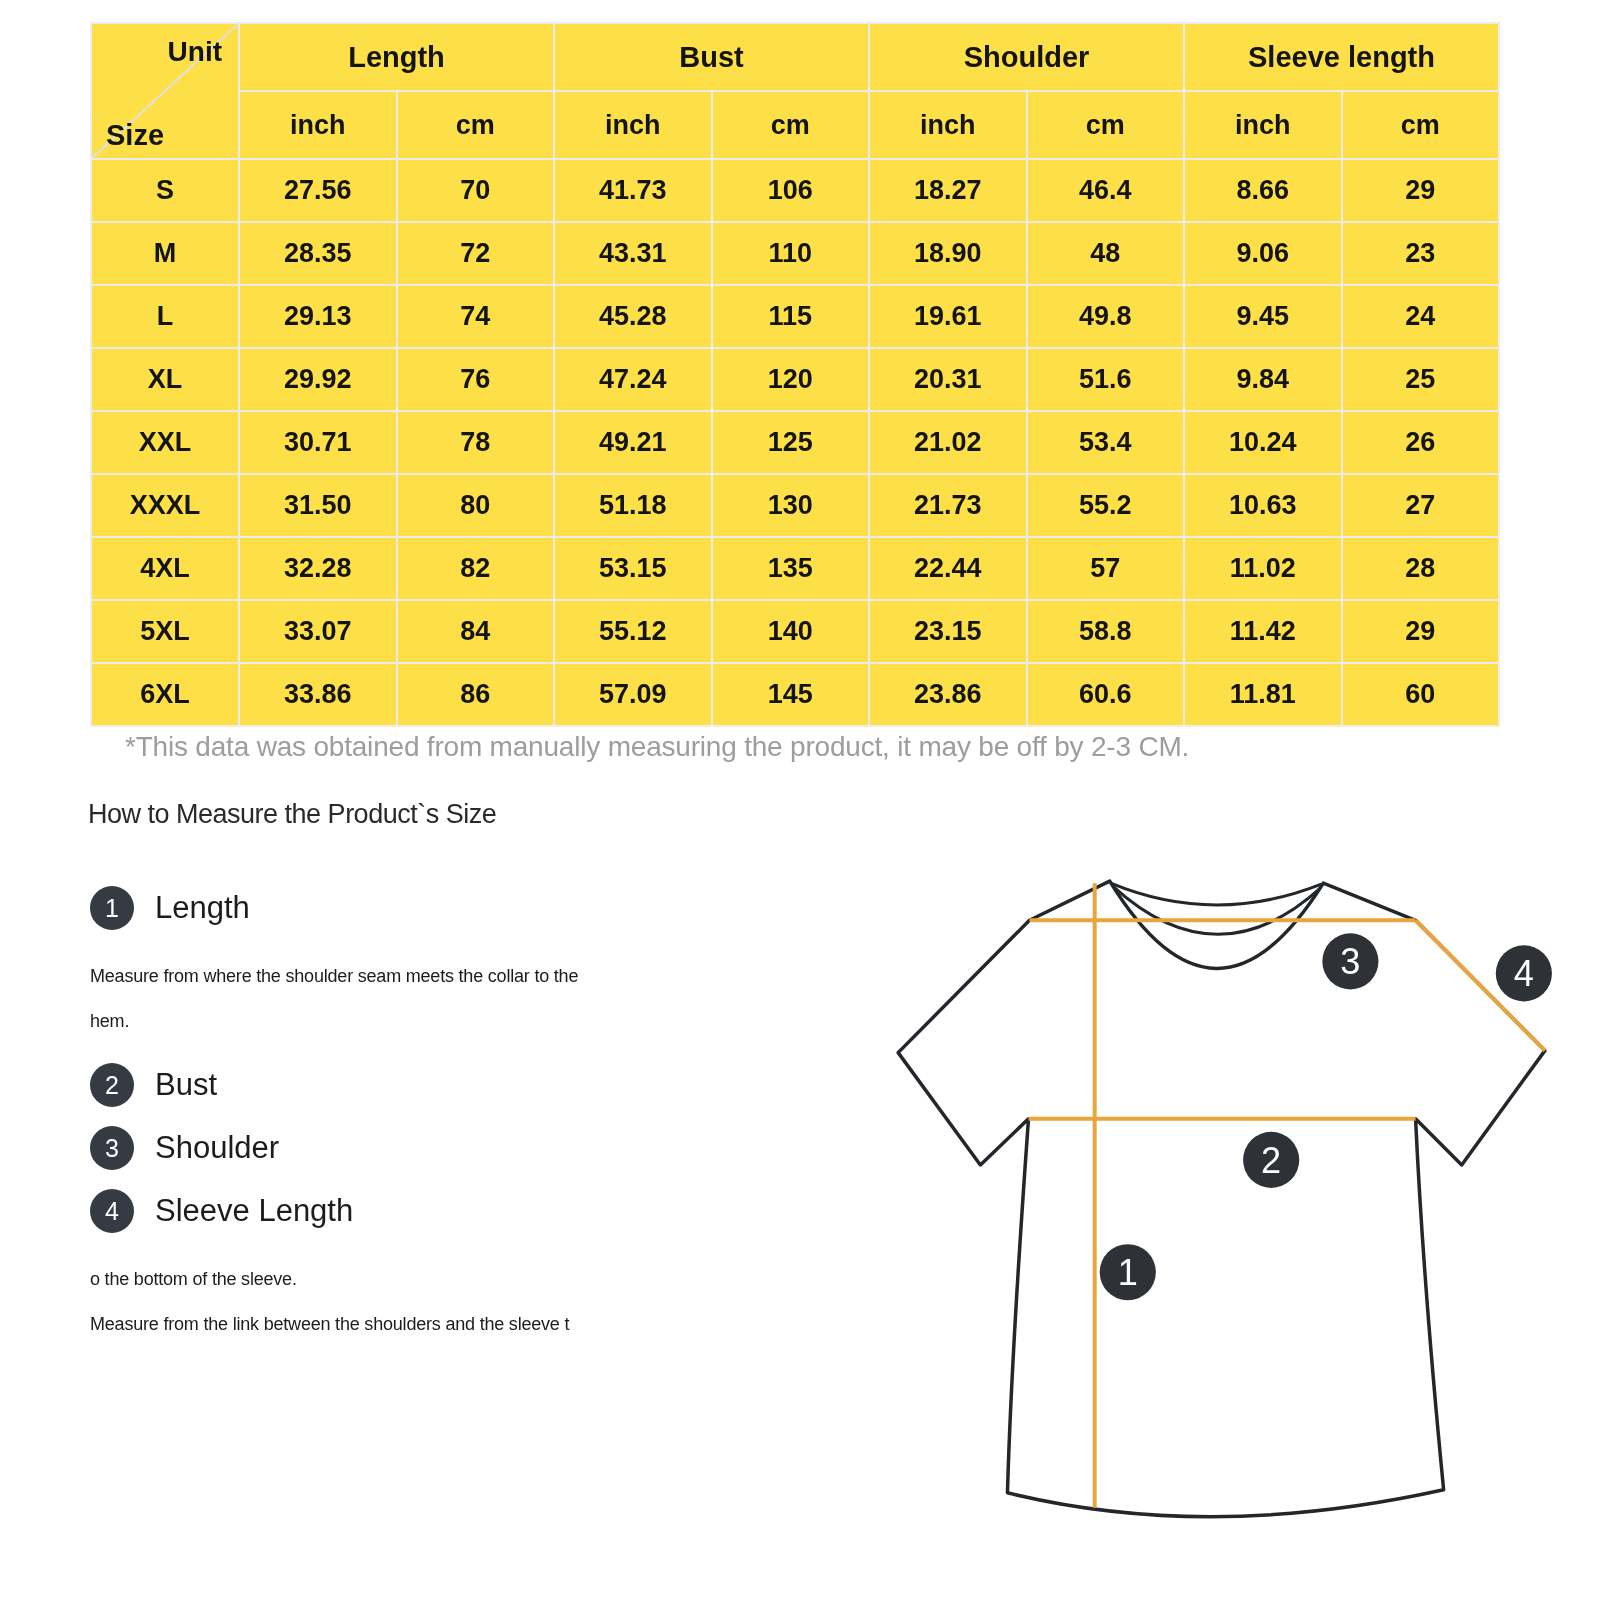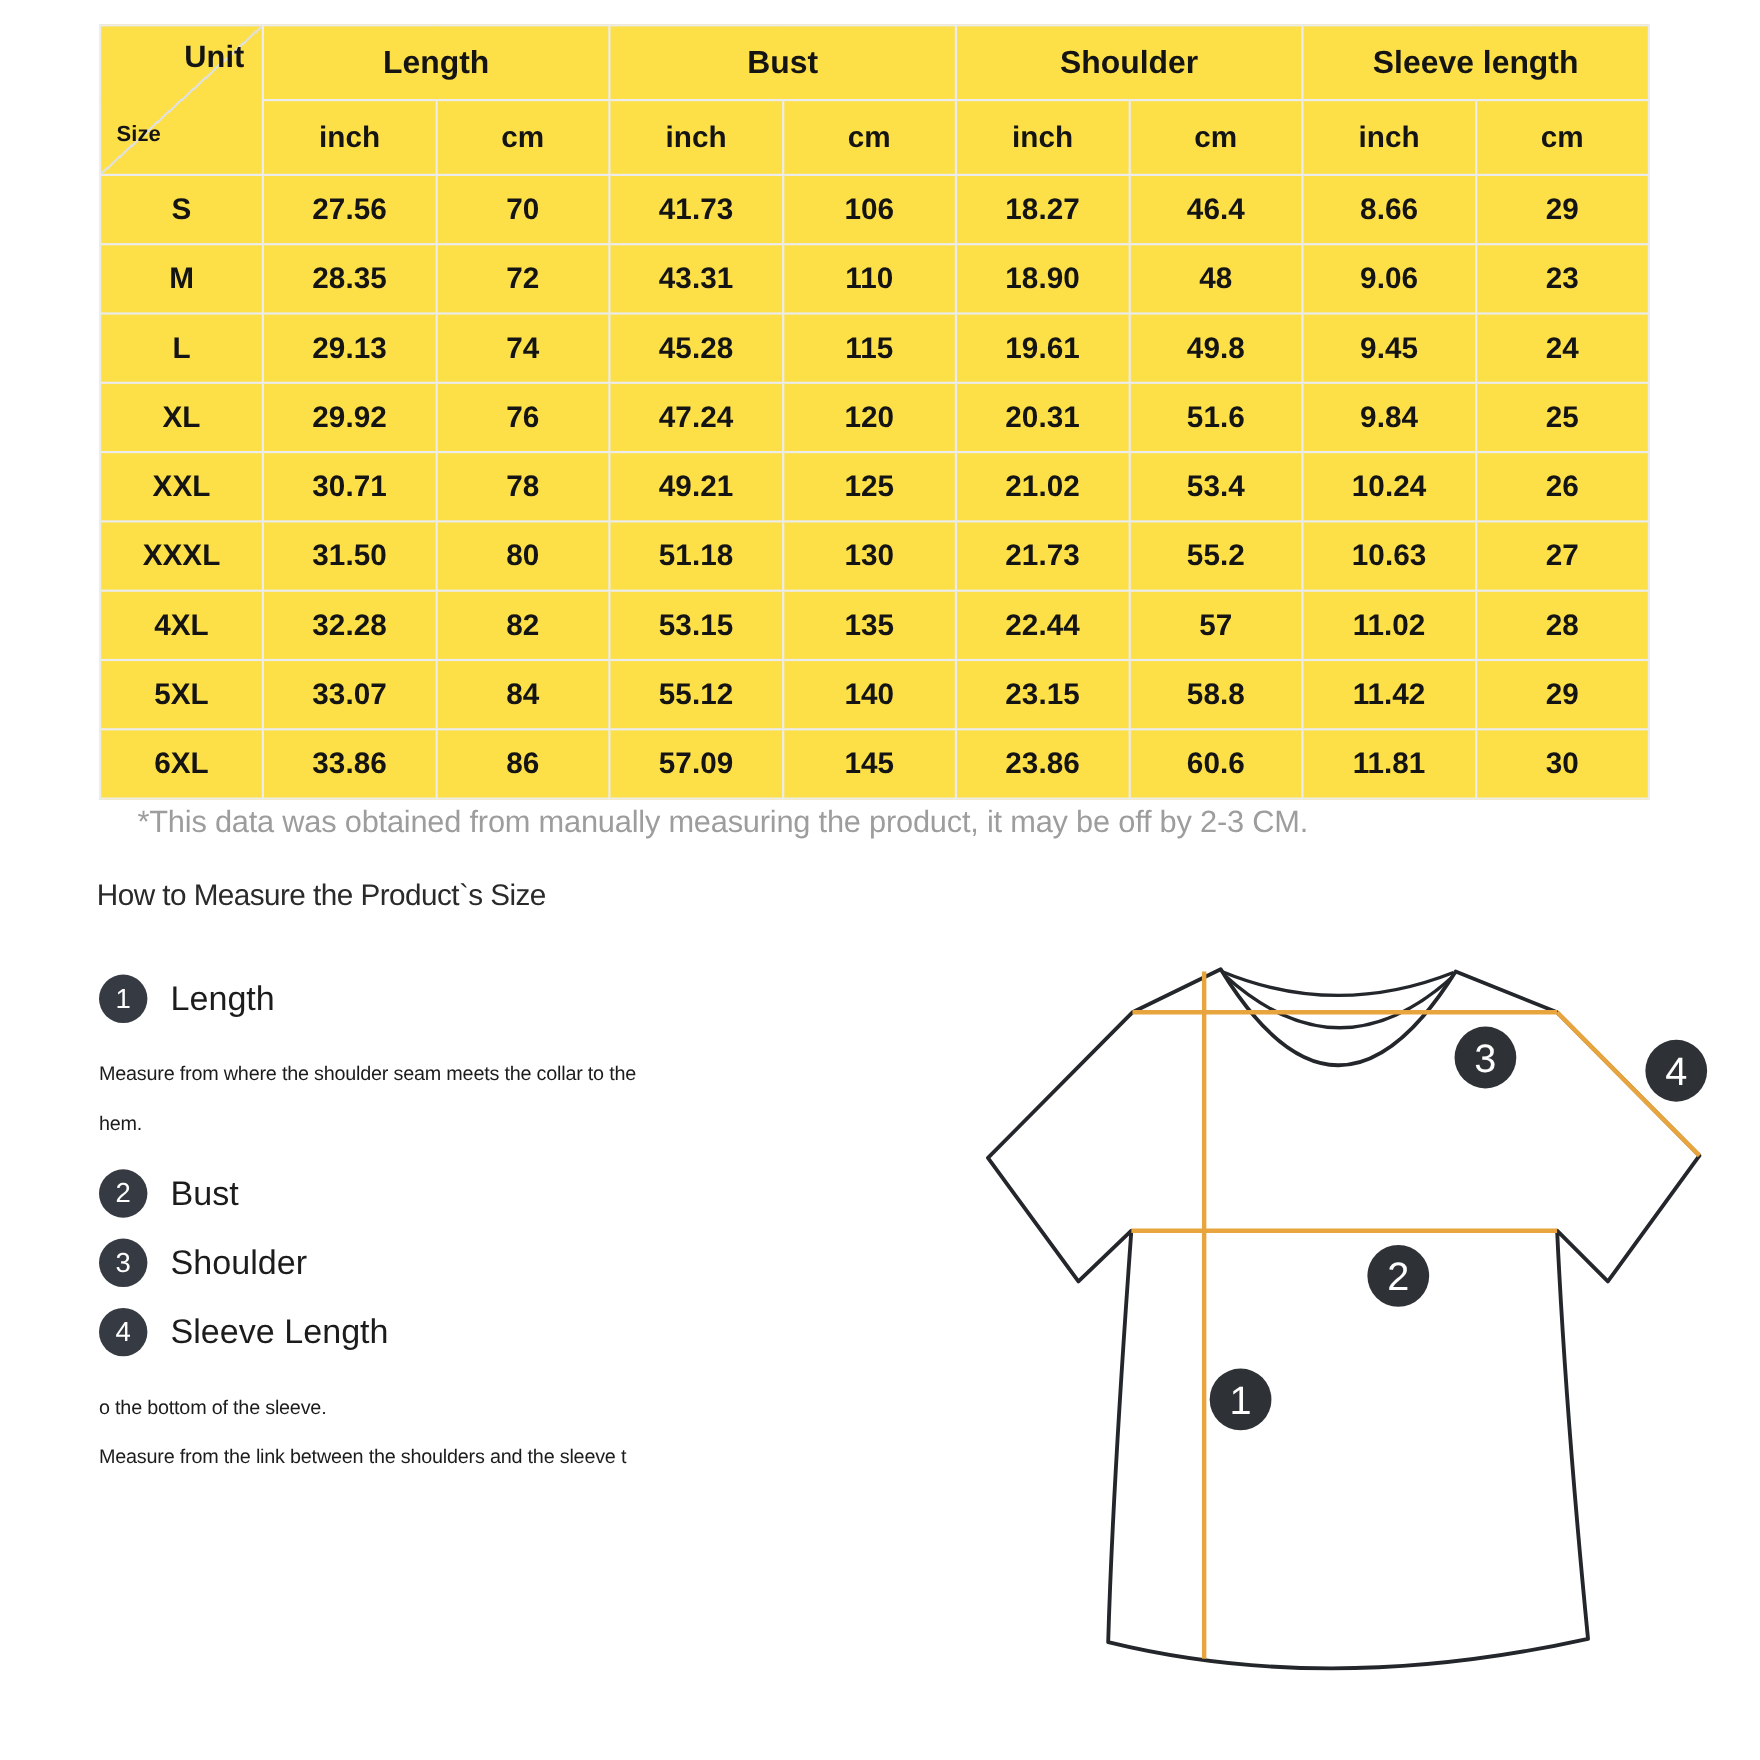--- a/index.html
+++ b/index.html
@@ -14,21 +14,21 @@
       font-weight:bold;color:#141414;padding:0;}
   tr.group-row th{height:66px;font-size:29px;}
   tr.unit-row th{height:66px;font-size:27px;}
   tbody tr{height:63px;}
   tbody th,tbody td{font-size:27px;}
   th.corner-cell{position:relative;
       background-image:linear-gradient(to bottom right,
         transparent calc(50% - 1px),#e0e0e0 calc(50% - 1px),
         #e0e0e0 calc(50% + 1px),transparent calc(50% + 1px));}
   .corner-unit{position:absolute;top:12px;right:16px;font-size:28px;}
-  .corner-size{position:absolute;bottom:24px;left:14px;font-size:20px;}
+  .corner-size{position:absolute;bottom:6px;left:14px;font-size:29px;}
 
   .footnote{position:absolute;left:90px;top:731px;font-size:28px;color:#9d9d9d;
       font-weight:400;letter-spacing:-0.2px;margin-left:35px;}
 
   
   .guide-heading{position:absolute;left:88px;top:799px;font-size:27px;
       font-weight:400;color:#2a2a2a;letter-spacing:-0.5px;}
 
   .steps{position:absolute;left:90px;top:886px;width:800px;}
   .step{margin:0 0 19px 0;}
@@ -173,21 +173,21 @@
         </tr>
         <tr>
           <th>6XL</th>
           <td>33.86</td>
           <td>86</td>
           <td>57.09</td>
           <td>145</td>
           <td>23.86</td>
           <td>60.6</td>
           <td>11.81</td>
-          <td>30</td>
+          <td>60</td>
         </tr>
       </tbody>
   </table>
 </div>
 
 <div class="footnote">*This data was obtained from manually measuring the product, it may be off by 2-3 CM.</div>
 
 <div class="guide-heading">How to Measure the Product`s Size</div>
 
 <div class="steps">

